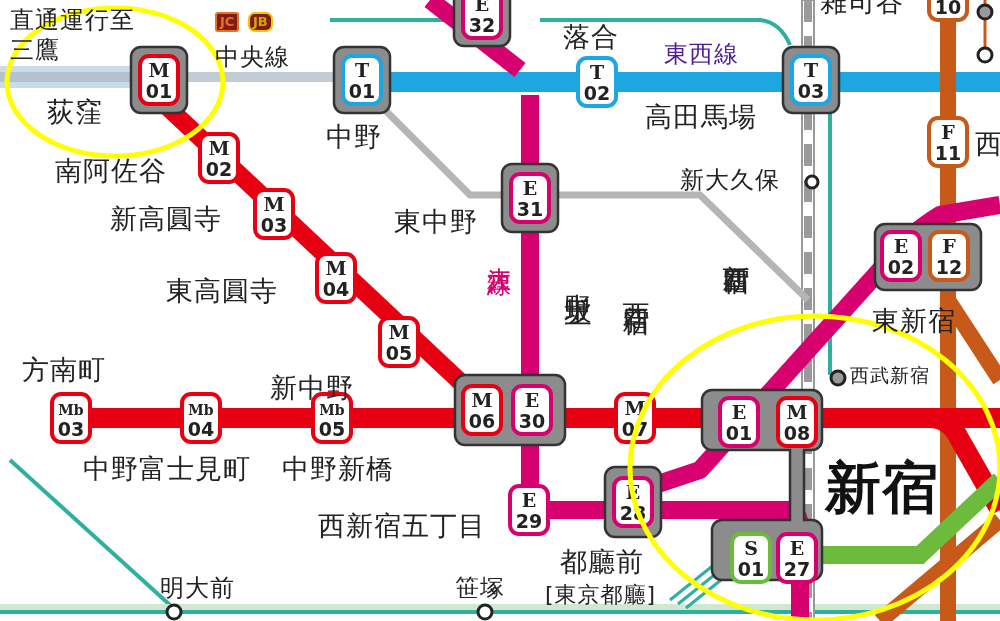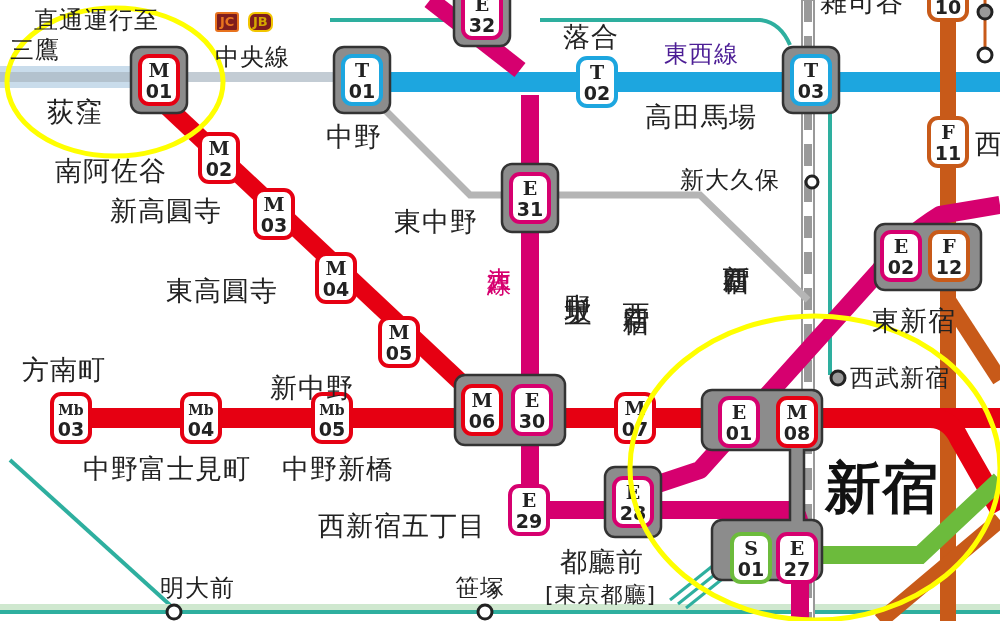--- a/index.html
+++ b/index.html
@@ -223,46 +223,46 @@
         <text x="948" y="14" text-anchor="middle" font-size="19" class="num-txt" fill="#222">10</text>
       </g>
     </g>
 
   <g fill="none" stroke="#FFFF00" stroke-width="5">
     <ellipse cx="115" cy="82" rx="108" ry="74"></ellipse>
     <ellipse cx="815" cy="468" rx="185" ry="152"></ellipse>
   </g>
 </svg>
 
-<div class="lbl" style="left:10px;top:8px;font-size:24px;margin-left:24px;">直通運行至</div>
+<div class="lbl" style="left:10px;top:8px;font-size:24px;">直通運行至</div>
 <div class="lbl" style="left:10px;top:38px;font-size:24px;">三鷹</div>
 <span class="jr" style="left:215px;color:#E8731E;border-color:#E8731E;">JC</span>
 <span class="jr" style="left:248px;color:#D4A800;border-color:#F2C500;border-radius:7px;">JB</span>
 <div class="lbl line-name" style="left:215px;top:45px;color:#222;">中央線</div>
 <div class="lbl line-name" style="left:664px;top:42px;color:#4c1d95;">東西線</div>
 <div class="lbl line-name v" style="left:487px;top:248px;color:#D6006F;">大江戸線</div>
 
 <div class="lbl" style="left:47px;top:98px;">荻窪</div>
 <div class="lbl" style="left:55px;top:157px;">南阿佐谷</div>
-<div class="lbl" style="left:110px;top:197px;text-align:right;">新高圓寺</div>
+<div class="lbl" style="left:110px;top:205px;text-align:right;">新高圓寺</div>
 <div class="lbl" style="left:166px;top:277px;">東高圓寺</div>
 <div class="lbl" style="left:270px;top:342px;margin-top:32px;">新中野</div>
 <div class="lbl" style="left:22px;top:356px;">方南町</div>
 <div class="lbl" style="left:83px;top:455px;">中野富士見町</div>
 <div class="lbl" style="left:282px;top:455px;">中野新橋</div>
 <div class="lbl" style="left:326px;top:123px;">中野</div>
 <div class="lbl" style="left:563px;top:23px;">落合</div>
 <div class="lbl" style="left:645px;top:103px;">高田馬場</div>
 <div class="lbl" style="left:394px;top:208px;">東中野</div>
 <div class="lbl v" style="left:565px;top:272px;">中野坂上</div>
 <div class="lbl v" style="left:623px;top:282px;">西新宿</div>
 <div class="lbl v" style="left:723px;top:243px;">新宿西口</div>
 <div class="lbl" style="left:318px;top:512px;">西新宿五丁目</div>
 <div class="lbl" style="left:560px;top:548px;">都廳前</div>
 <div class="lbl small" style="left:545px;top:584px;">[東京都廳]</div>
 <div class="lbl big" style="left:825px;top:460px;">新宿</div>
 <div class="lbl" style="left:872px;top:307px;">東新宿</div>
 <div class="lbl" style="left:975px;top:130px;">西</div>
 <div class="lbl" style="left:820px;top:-12px;">雜司谷</div>
 <div class="lbl" style="left:680px;top:168px;font-size:24px;text-align:right;">新大久保</div>
-<div class="lbl" style="left:850px;top:366px;font-size:24px;">西武新宿</div>
+<div class="lbl" style="left:850px;top:366px;font-size:19px;">西武新宿</div>
 <div class="lbl" style="left:160px;top:576px;font-size:24px;">明大前</div>
 <div class="lbl" style="left:455px;top:576px;font-size:24px;">笹塚</div>
 
 </body></html>

